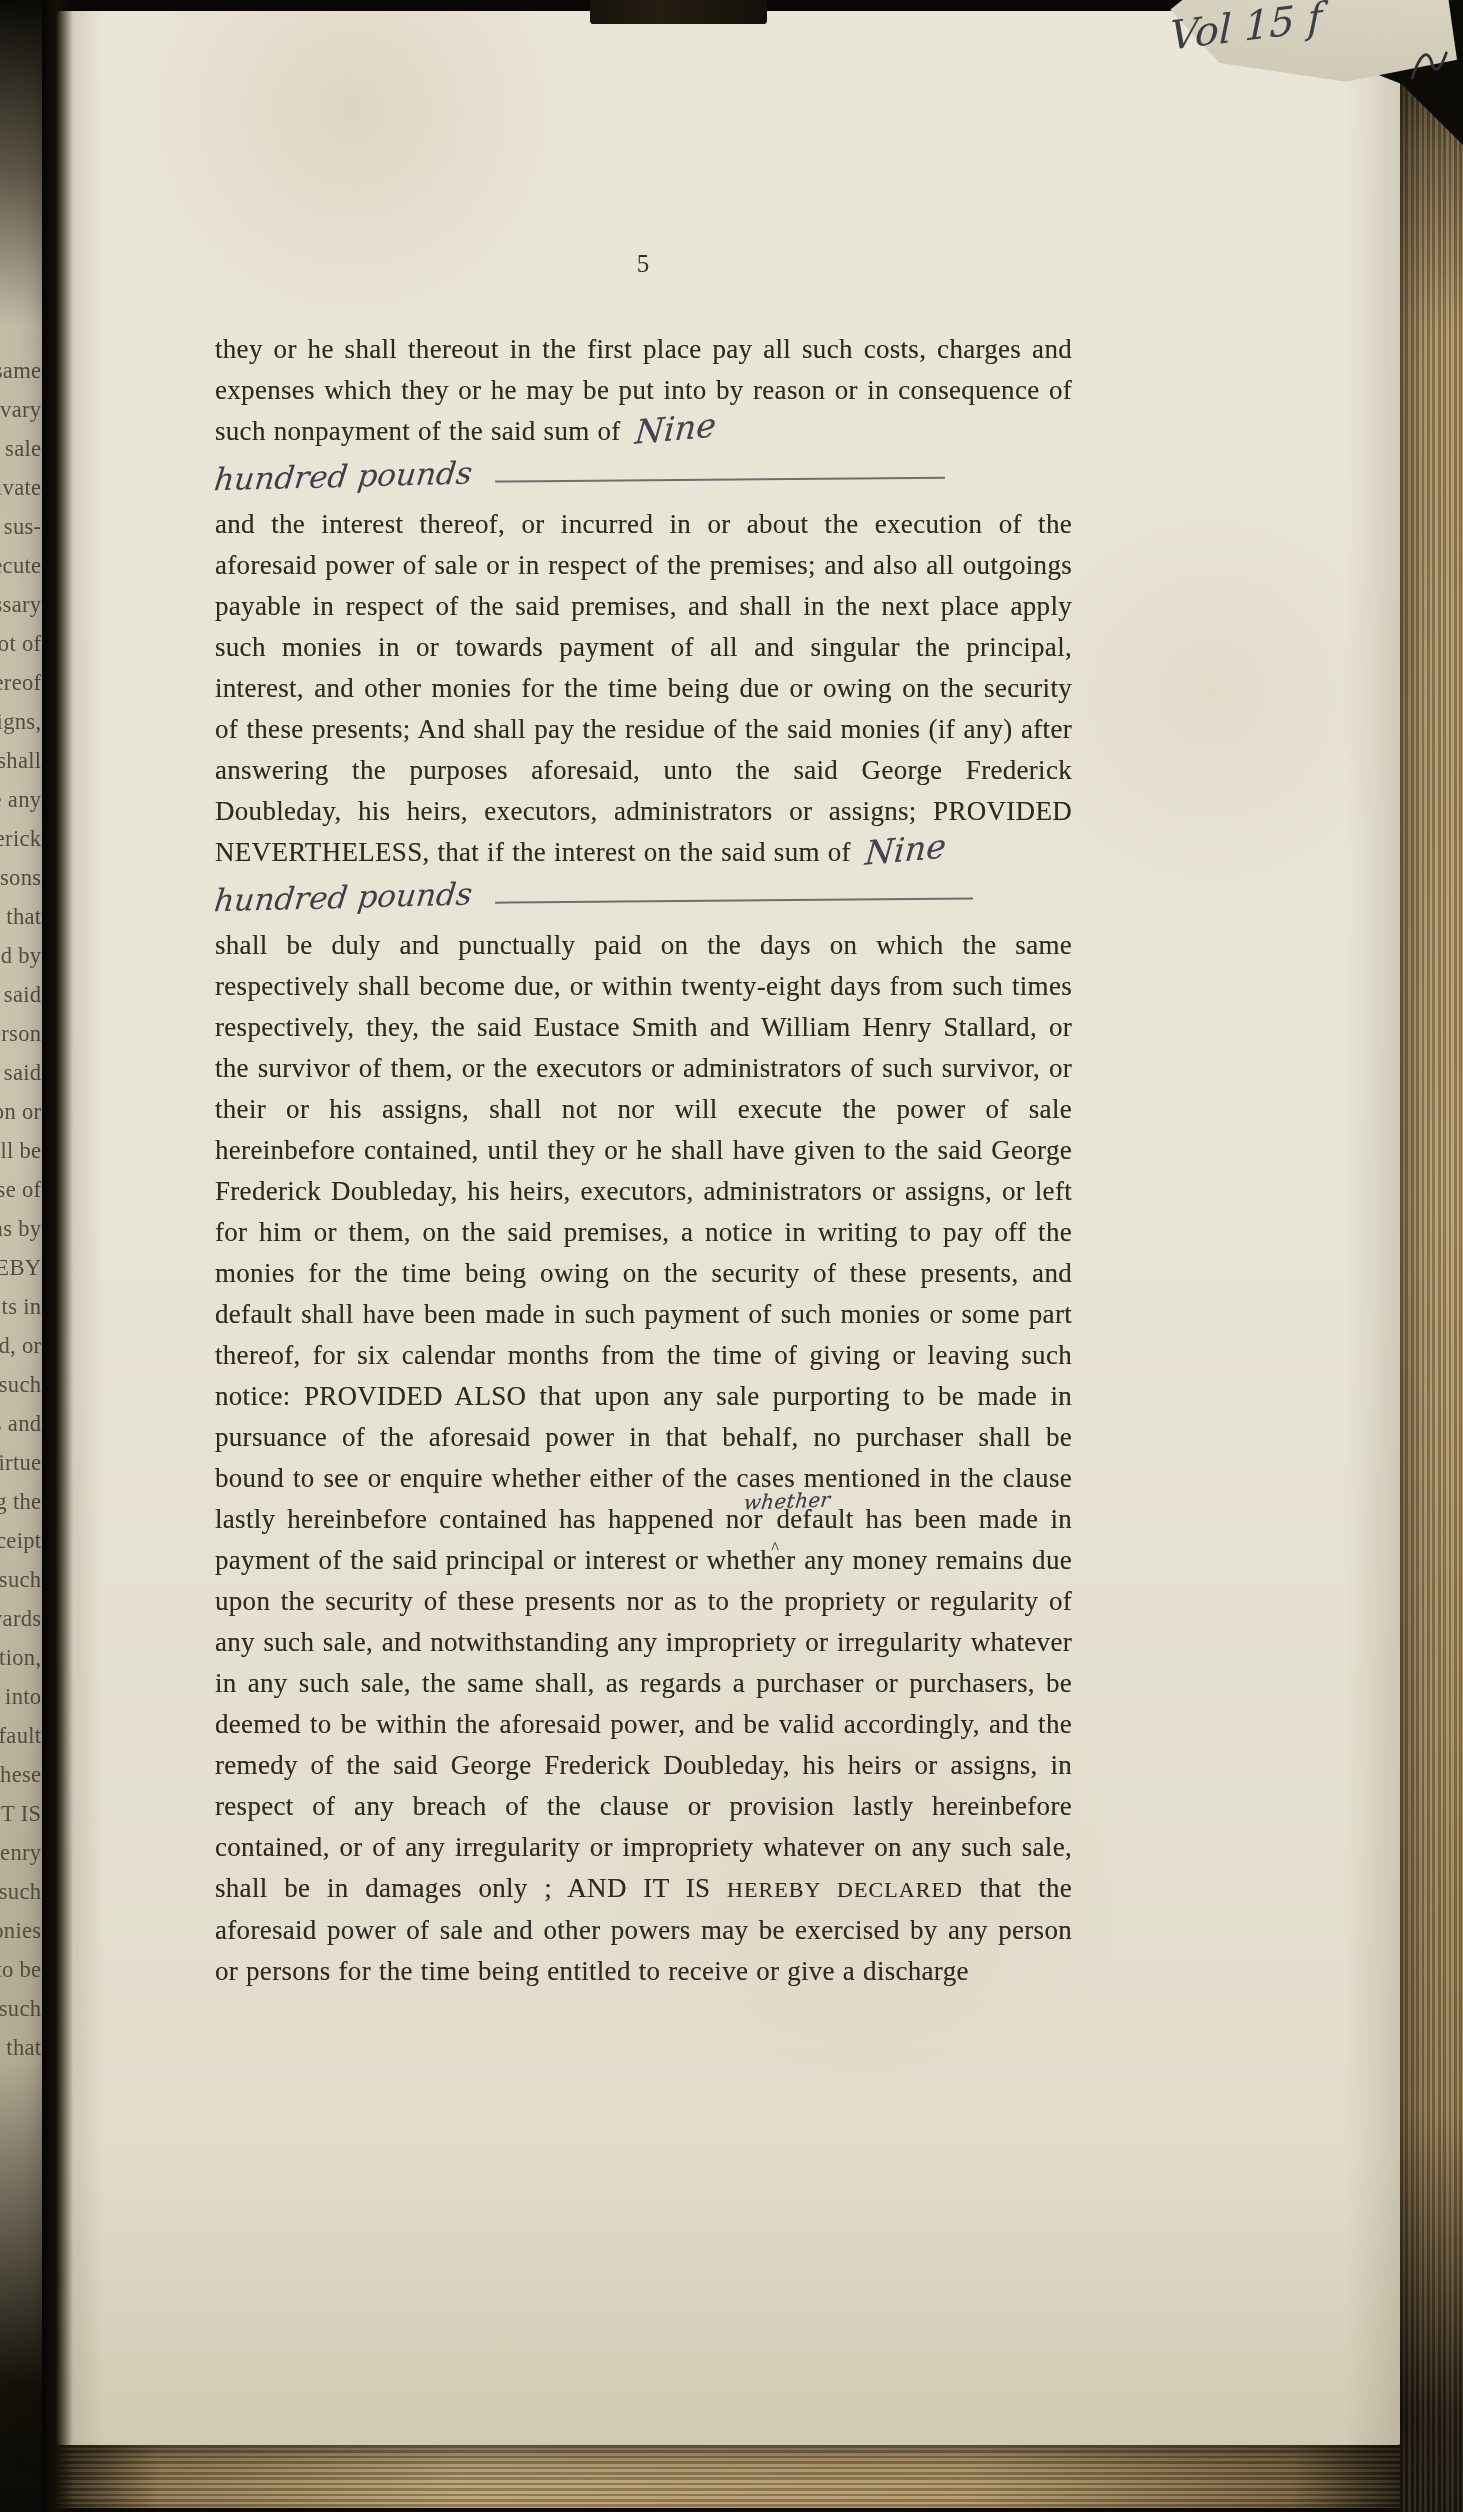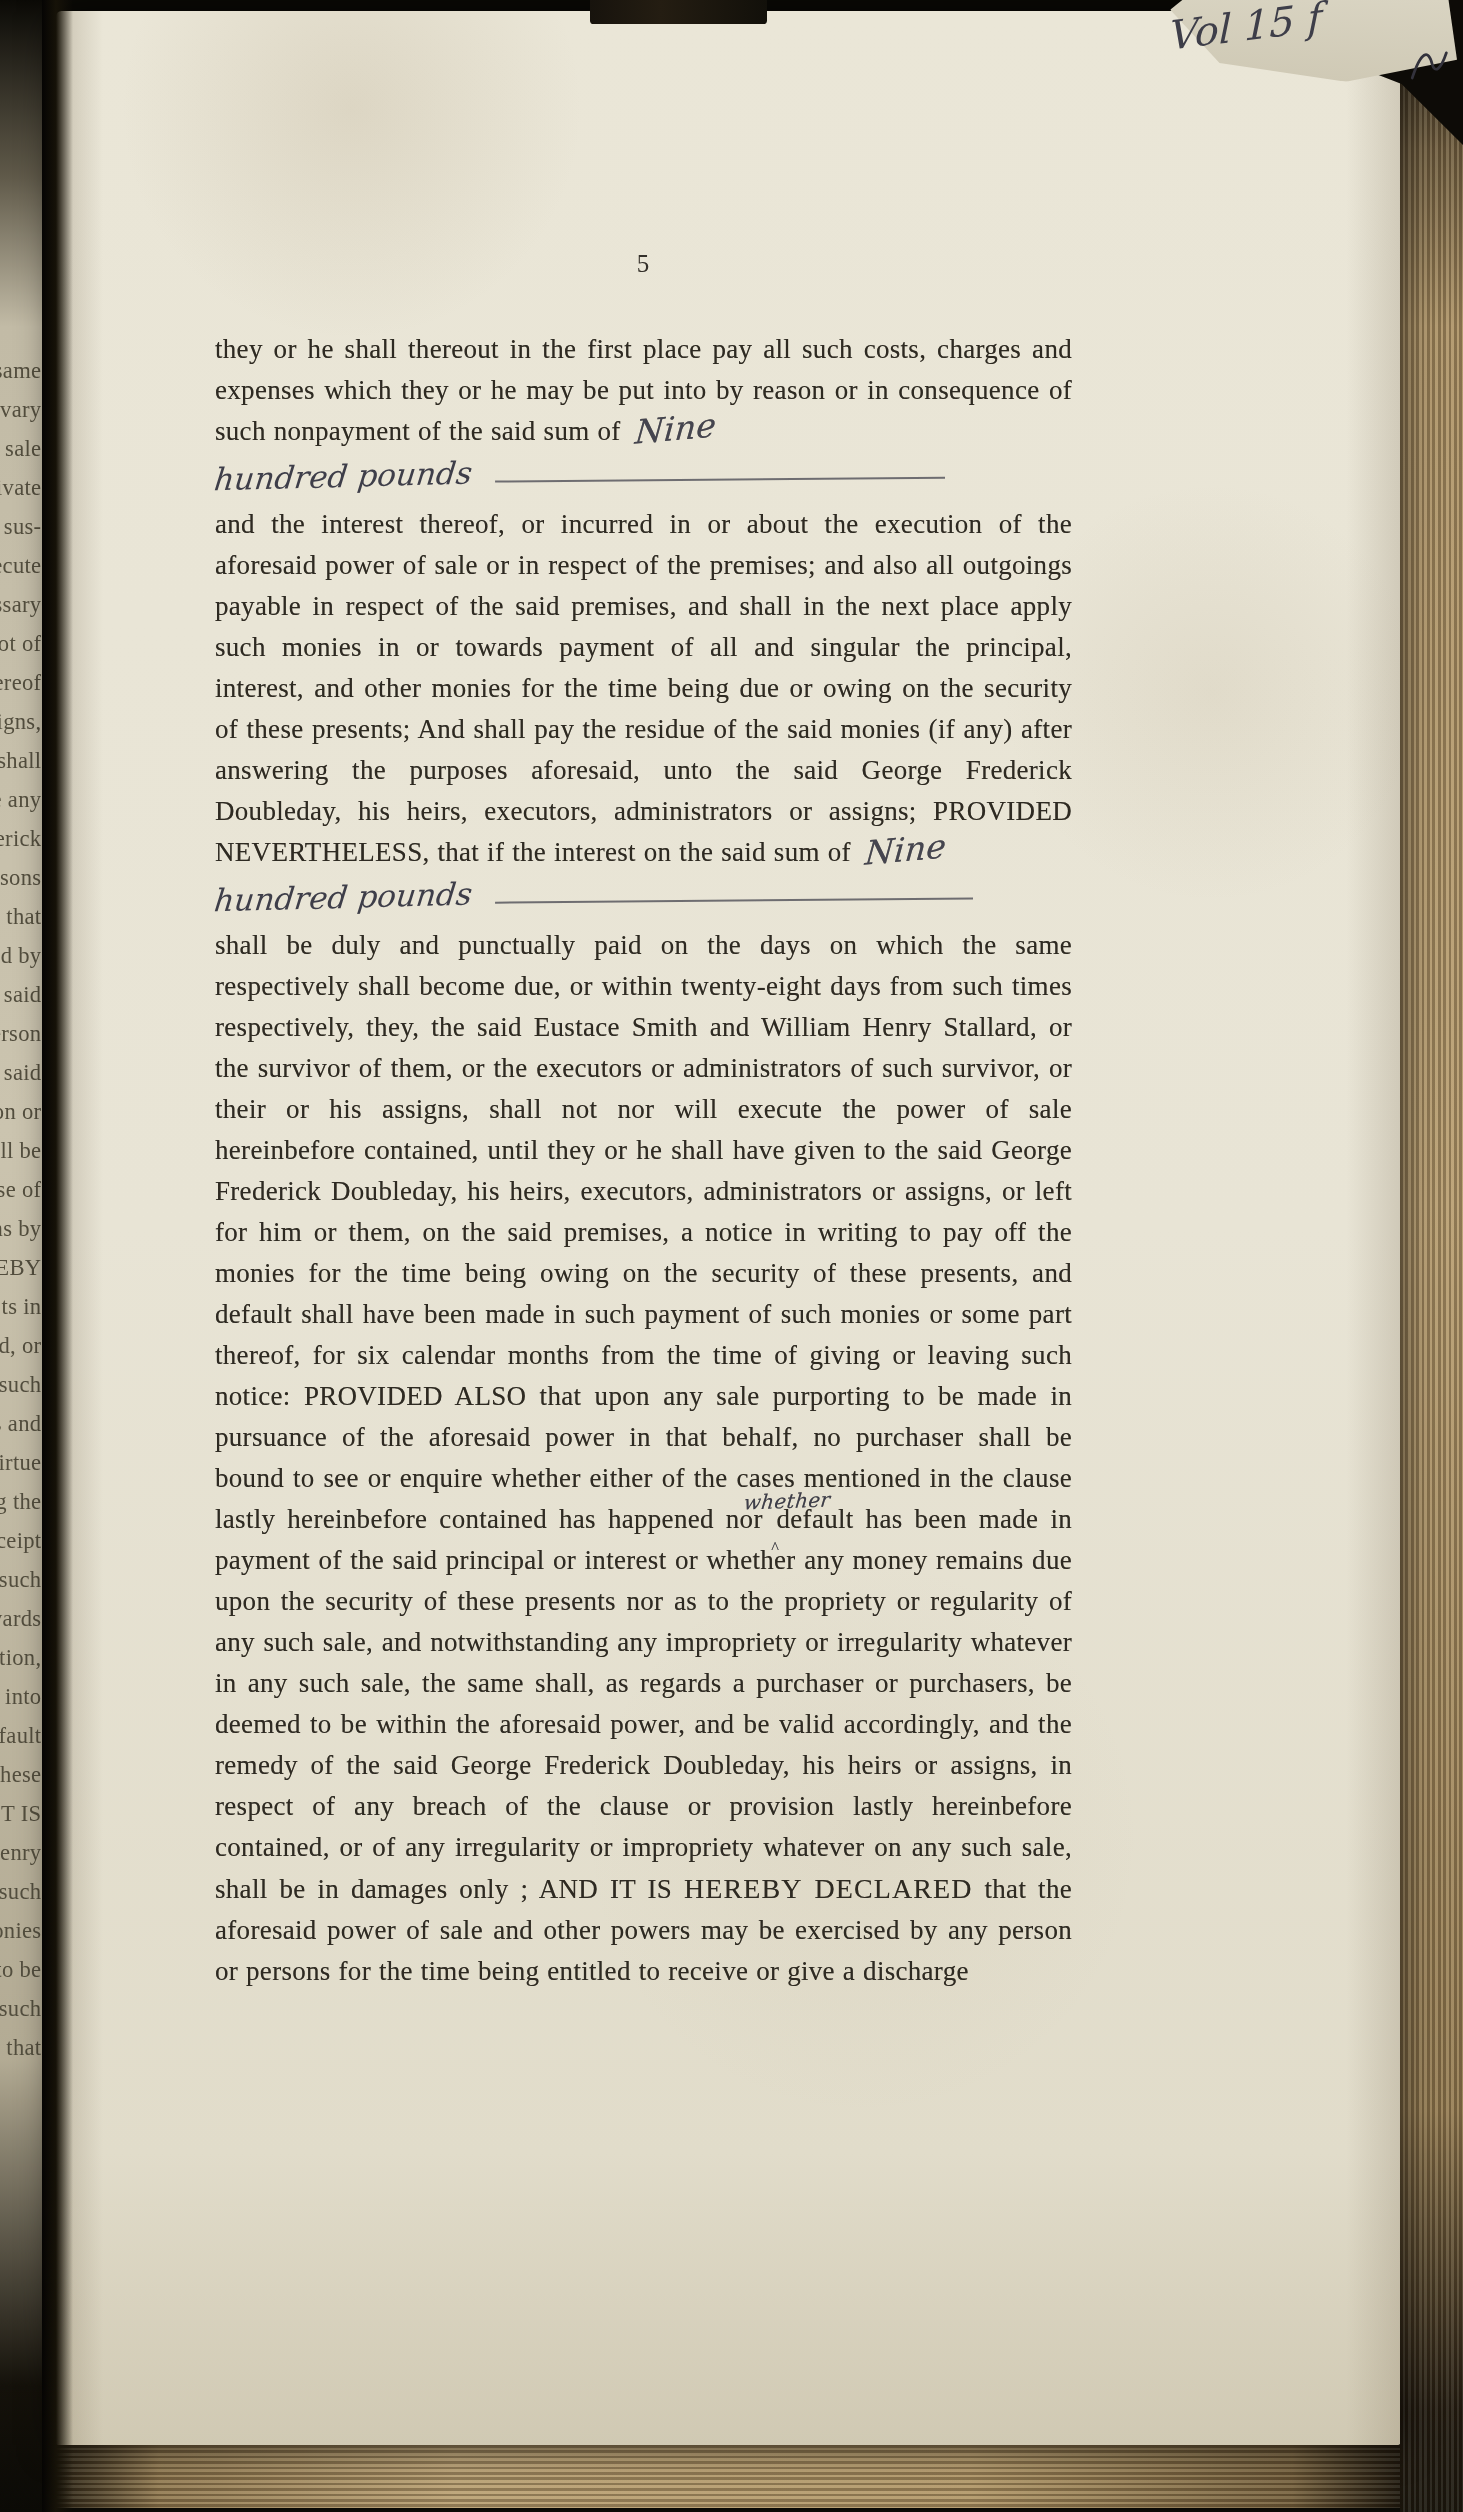--- a/index.html
+++ b/index.html
@@ -128,21 +128,21 @@
   .insert-wrap{display:inline-block;width:1.8px;position:relative;overflow:visible;vertical-align:baseline;}
   .insert-word{
     position:absolute;left:-31px;top:-47px;
     font-family:"DejaVu Serif", serif;font-style:italic;
     font-size:20px;color:#3e3e49;white-space:nowrap;
     transform:skewX(-8deg) rotate(-2deg);
   }
   .insert-caret{
     position:absolute;left:-3.6px;top:-1.8px;font-size:16.3px;color:#3e3e49;
   }
-  .smallcaps{font-size:28px;letter-spacing:1.1px;}
+  .smallcaps{font-size:22px;letter-spacing:1.1px;}
 </style>
 </head>
 <body>
 
 <div class="photo">
 
   <div class="facing-strip">
     <div class="fragments">
         <div class="frag">same</div>
         <div class="frag">vary</div>

